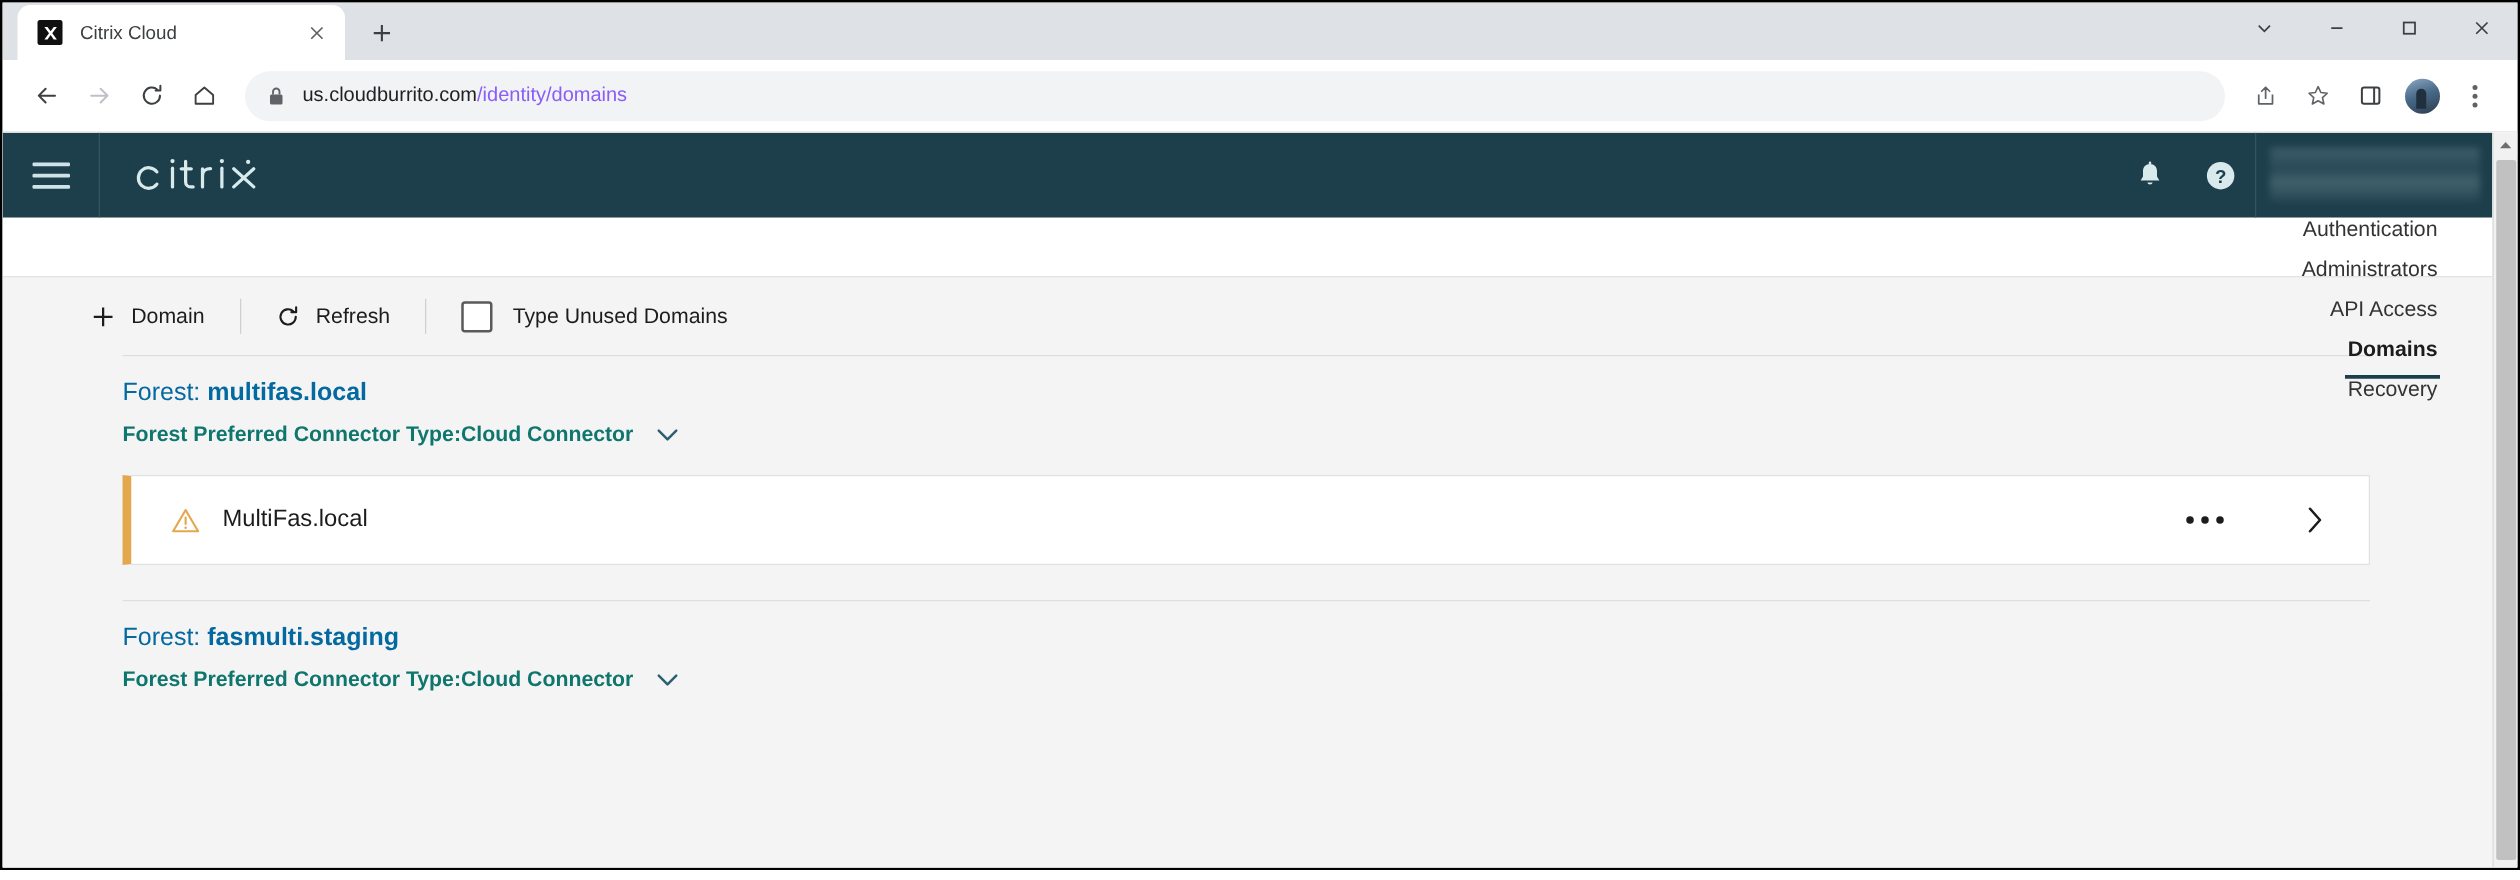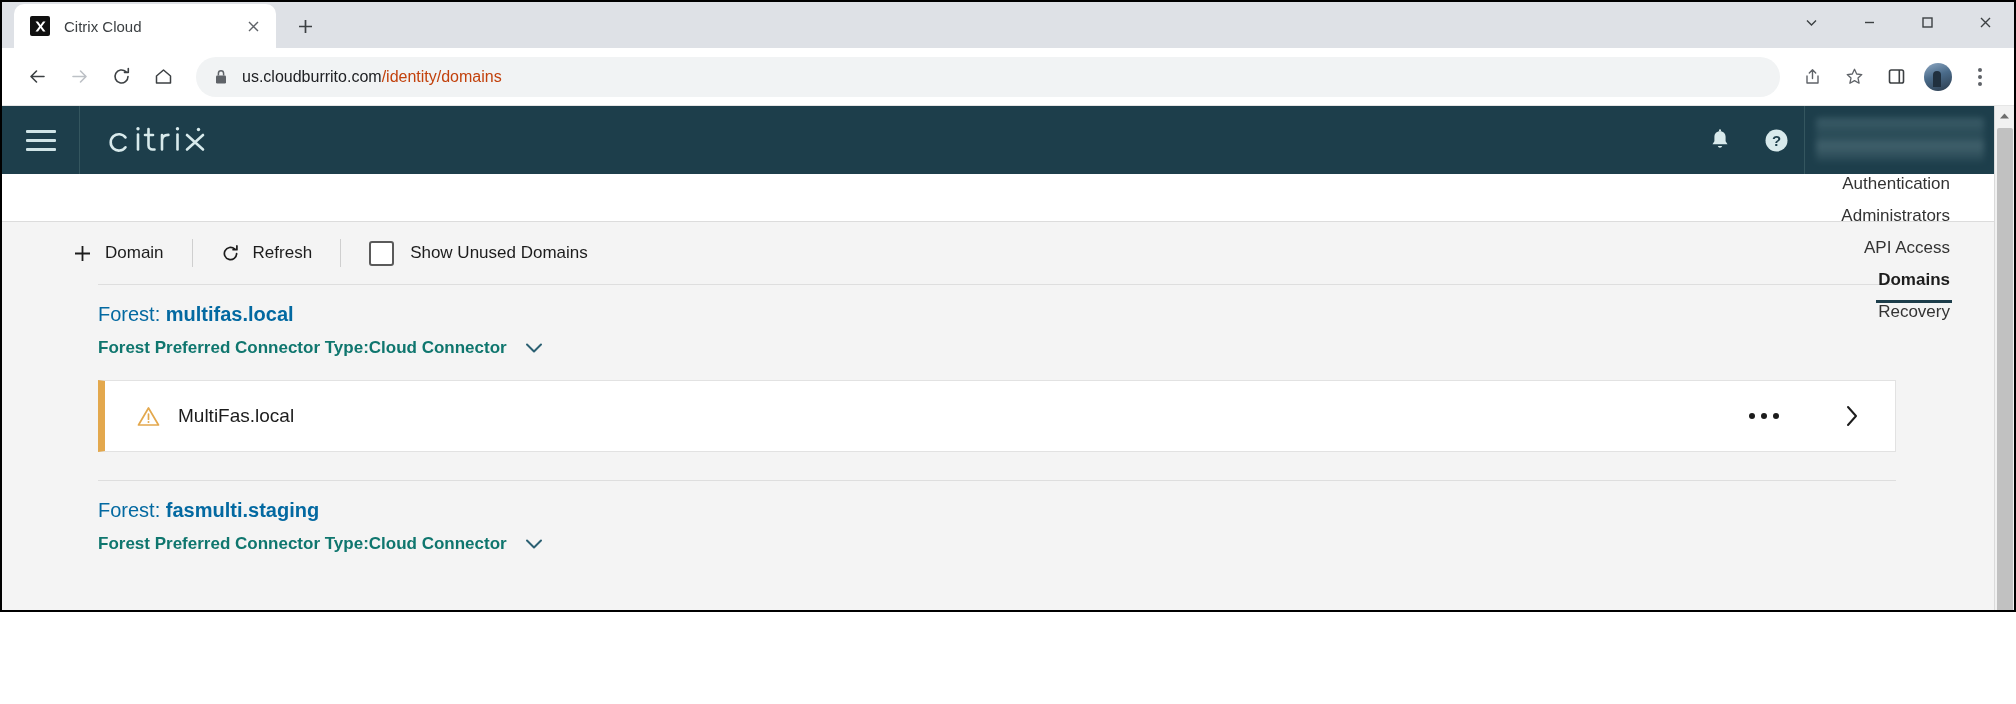--- a/index.html
+++ b/index.html
@@ -8,21 +8,21 @@
     width: 2016px;
     height: 704px;
     overflow: hidden;
     font-family: "Liberation Sans", sans-serif;
     background: #ffffff;
   }
 
   #app {
     position: relative;
     width: 2016px;
-    height: 612px;
+    height: 696px;
     background: #ffffff;
     border: 2px solid #000000;
     overflow: hidden;
   }
 
   
   .tabstrip {
     position: relative;
     height: 46px;
     background: #dee1e6;
@@ -110,21 +110,21 @@
     align-items: center;
     padding: 0 14px 0 18px;
   }
   .lock { flex: 0 0 auto; display:flex; align-items:center; }
   .url {
     margin-left: 14px;
     font-size: 16px;
     color: #202124;
     white-space: nowrap;
   }
-  .url .path { color: #c2410c; }
+  .url .path { color: #8b5cf6; }
   .tbicon {
     width: 40px; height: 40px;
     display: flex; align-items: center; justify-content: center;
     flex: 0 0 auto;
     margin-left: 2px;
   }
   .avatar {
     width: 28px; height: 28px;
     border-radius: 50%;
     background: linear-gradient(160deg,#8fa9c4 0%,#4a6b8a 45%,#2b3b4c 100%);
@@ -554,21 +554,21 @@
                 <path d="M15.9 1.9 V5.7 H12.1" stroke="#1c1c1c" stroke-width="1.7" fill="none" stroke-linecap="round" stroke-linejoin="round"></path>
               </svg>
             </span>
             <span>Refresh</span>
           </div>
 
           <div class="vdiv"></div>
 
           <div class="action">
             <span class="chkbox"></span>
-            <span>Show Unused Domains</span>
+            <span>Type Unused Domains</span>
           </div>
         </div>
 
         <div class="hr"></div>
 
         <div class="forest">
           <div class="forest-name"><span>Forest: </span><b>multifas.local</b></div>
           <div class="forest-conn">
             <span>Forest Preferred Connector Type:Cloud Connector</span>
             <span class="chev">

